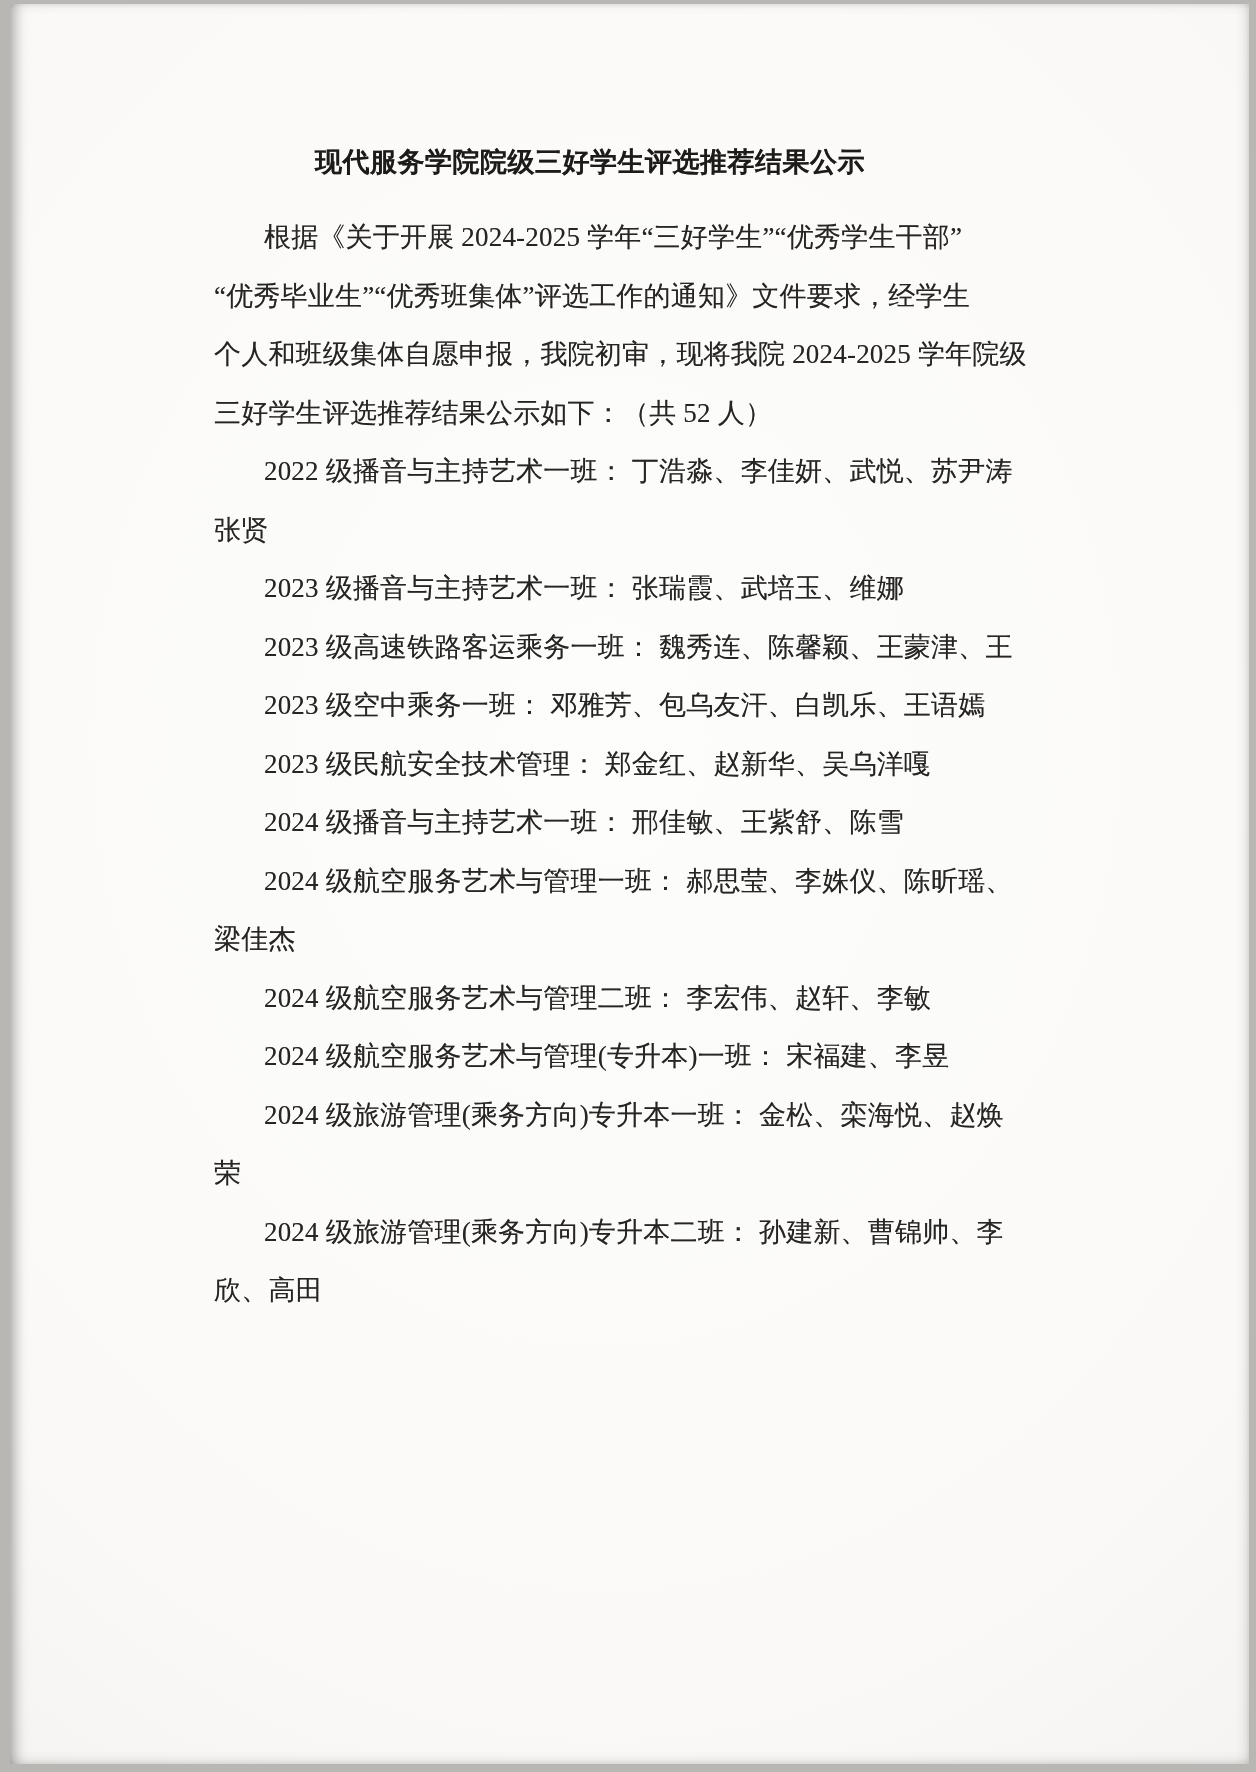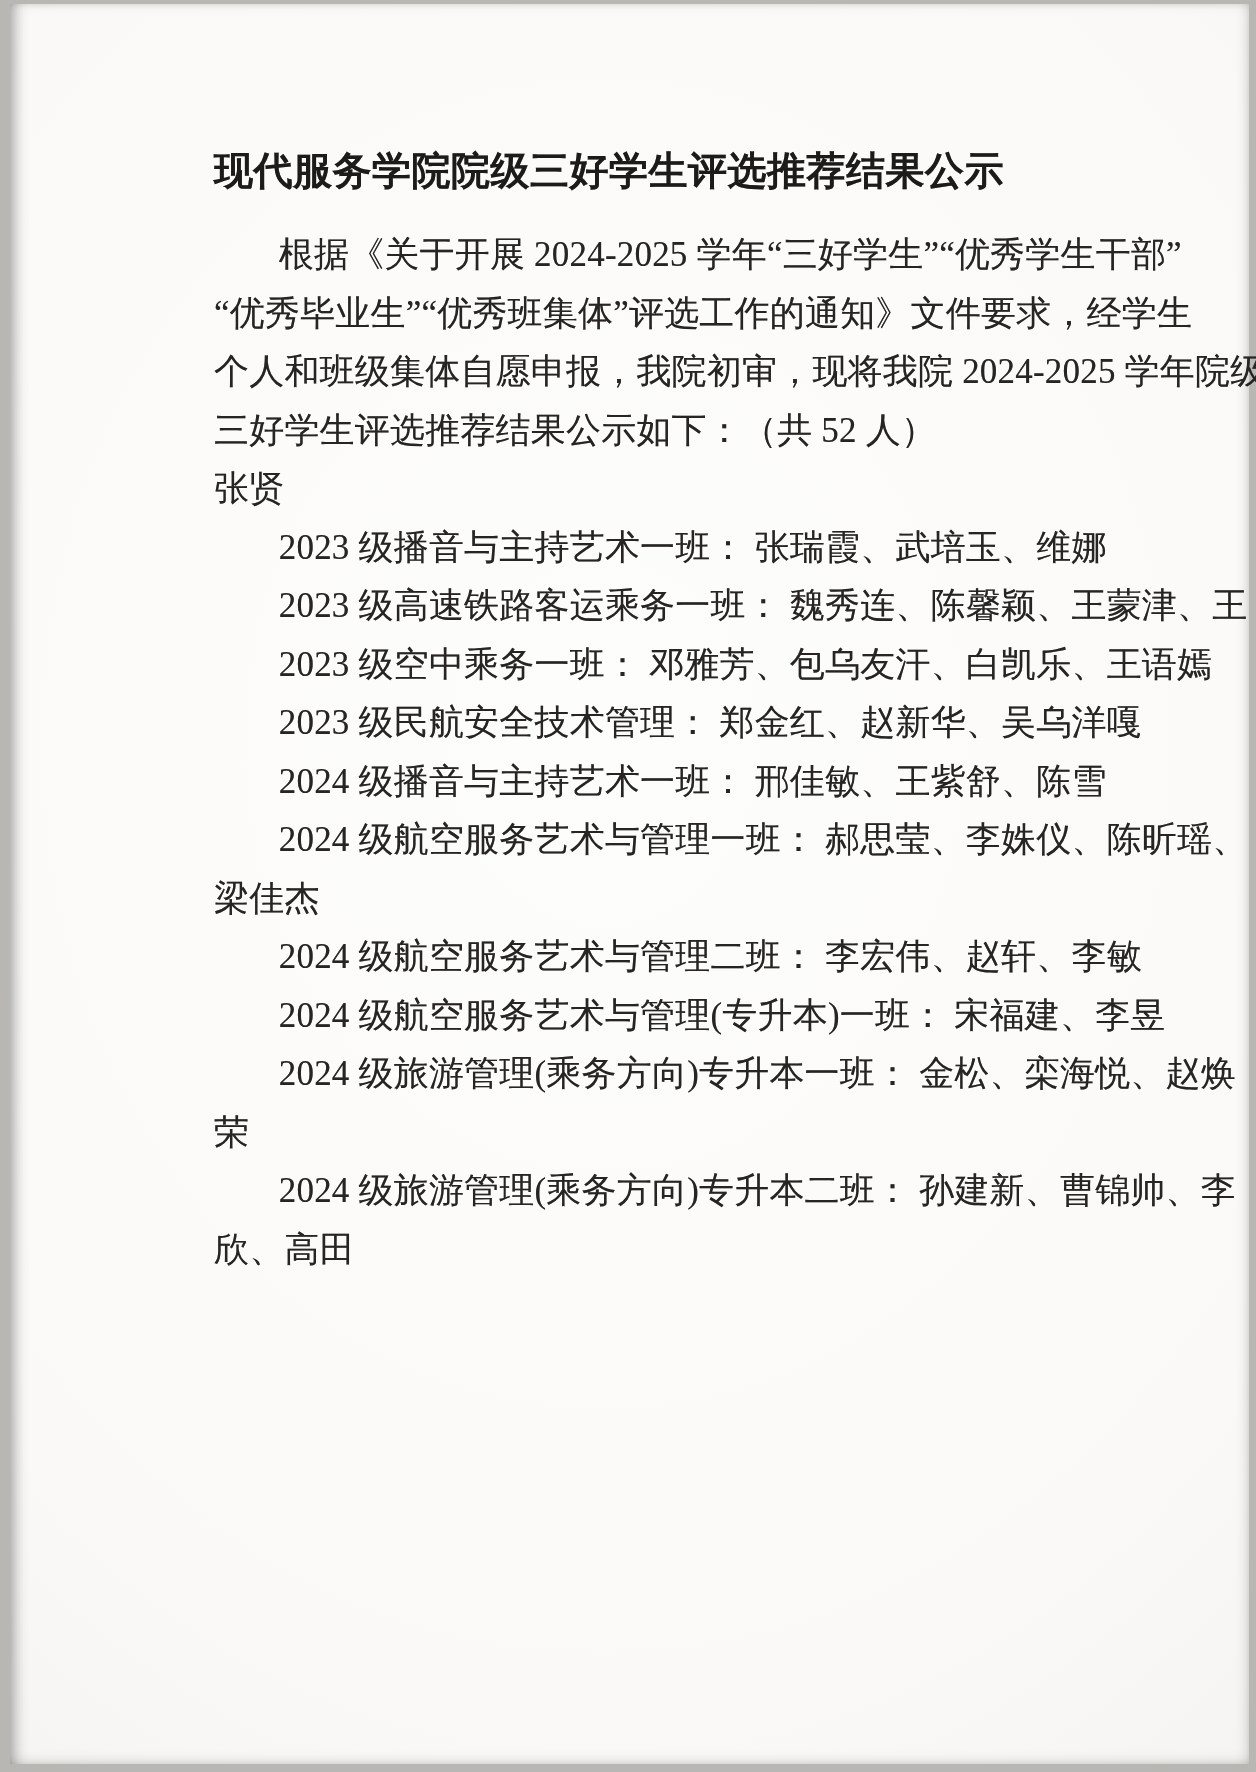--- a/index.html
+++ b/index.html
@@ -27,30 +27,30 @@
   }
   .content {
     position: absolute;
     left: 204px;
     top: 140px;
     width: 752px;
     color: #222120;
   }
   .title {
     margin: 0 0 28px 0;
-    font-size: 39px;
+    font-size: 27px;
     font-weight: 700;
     letter-spacing: 0.5px;
     text-align: center;
     white-space: nowrap;
     color: #1c1b1a;
     text-shadow: 0 0 0.6px rgba(30,30,30,0.55);
   }
   .body {
-    font-size: 35px;
+    font-size: 27px;
     line-height: 58.5px;
     color: #262524;
     text-shadow: 0 0 0.5px rgba(40,40,40,0.45);
   }
   .line {
     white-space: nowrap;
     letter-spacing: 0.2px;
   }
   .line.indent {
     text-indent: 1.85em;
@@ -60,20 +60,21 @@
 <body>
 
 <div class="paper">
   <div class="content">
     <h1 class="title">现代服务学院院级三好学生评选推荐结果公示</h1>
     <div class="body" id="doc-body">
         <div class="line indent">根据《关于开展 2024-2025 学年“三好学生”“优秀学生干部”</div>
         <div class="line">“优秀毕业生”“优秀班集体”评选工作的通知》文件要求，经学生</div>
         <div class="line">个人和班级集体自愿申报，我院初审，现将我院 2024-2025 学年院级</div>
         <div class="line">三好学生评选推荐结果公示如下：（共 52 人）</div>
+        <div class="line indent">2022 级播音与主持艺术一班：  丁浩淼、李佳妍、武悦、苏尹涛</div>
         <div class="line">张贤</div>
         <div class="line indent">2023 级播音与主持艺术一班：  张瑞霞、武培玉、维娜</div>
         <div class="line indent">2023 级高速铁路客运乘务一班：  魏秀连、陈馨颖、王蒙津、王</div>
         <div class="line indent">2023 级空中乘务一班：  邓雅芳、包乌友汗、白凯乐、王语嫣</div>
         <div class="line indent">2023 级民航安全技术管理：  郑金红、赵新华、吴乌洋嘎</div>
         <div class="line indent">2024 级播音与主持艺术一班：  邢佳敏、王紫舒、陈雪</div>
         <div class="line indent">2024 级航空服务艺术与管理一班：  郝思莹、李姝仪、陈昕瑶、</div>
         <div class="line">梁佳杰</div>
         <div class="line indent">2024 级航空服务艺术与管理二班：  李宏伟、赵轩、李敏</div>
         <div class="line indent">2024 级航空服务艺术与管理(专升本)一班：  宋福建、李昱</div>

